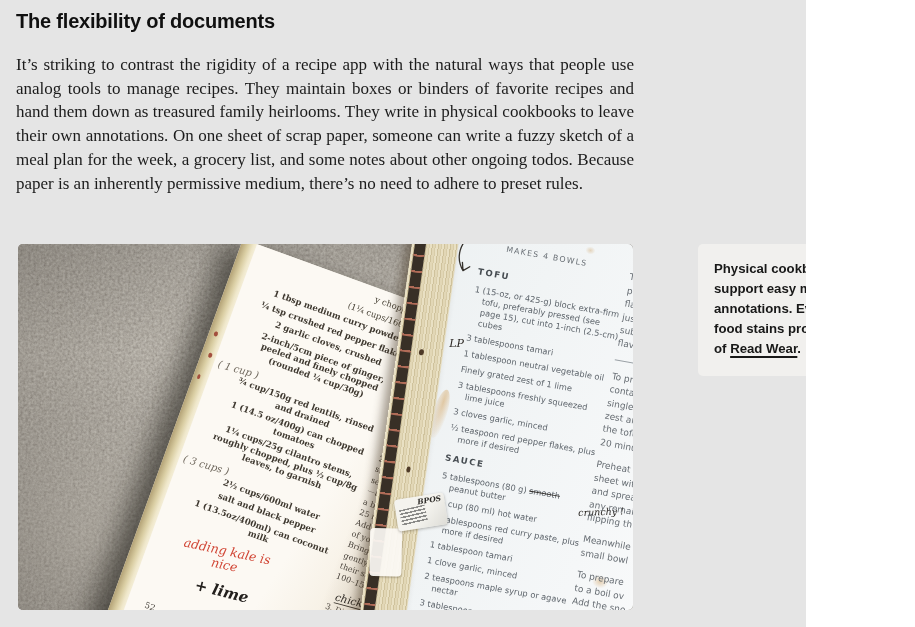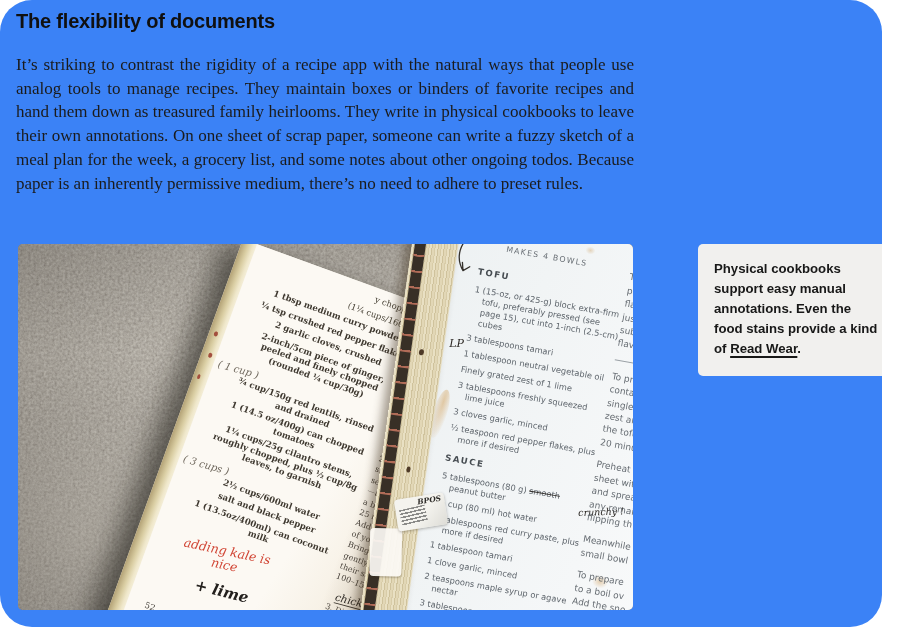--- a/index.html
+++ b/index.html
@@ -1,17 +1,17 @@
 <!DOCTYPE html>
 <html><head>
 <meta charset="utf-8">
 <style>
   html,body{margin:0;padding:0;background:#ffffff;}
-  .page{position:relative;width:882px;height:627px;background:#3b82f6;overflow:hidden;
-        font-family:"Liberation Sans",sans-serif;border-radius:32px;}
+  .page{position:relative;width:806px;height:627px;background:#e5e5e5;overflow:hidden;
+        font-family:"Liberation Sans",sans-serif;}
 
   .heading{position:absolute;left:16px;top:8px;margin:0;font:700 20px/26px "Liberation Sans",sans-serif;
            letter-spacing:-0.2px;color:#101010;}
   .para{position:absolute;left:16px;top:53px;width:618px;margin:0;
         font:17px/23.7px "Liberation Serif",serif;text-align:justify;color:#1b1b1b;}
 
   
   .sidenote{position:absolute;left:698px;top:244px;width:200px;height:132px;box-sizing:border-box;
             background:#f1f0ee;border-radius:5px;padding:15px 16px;
             font:700 13.2px/20px "Liberation Sans",sans-serif;color:#181818;}

